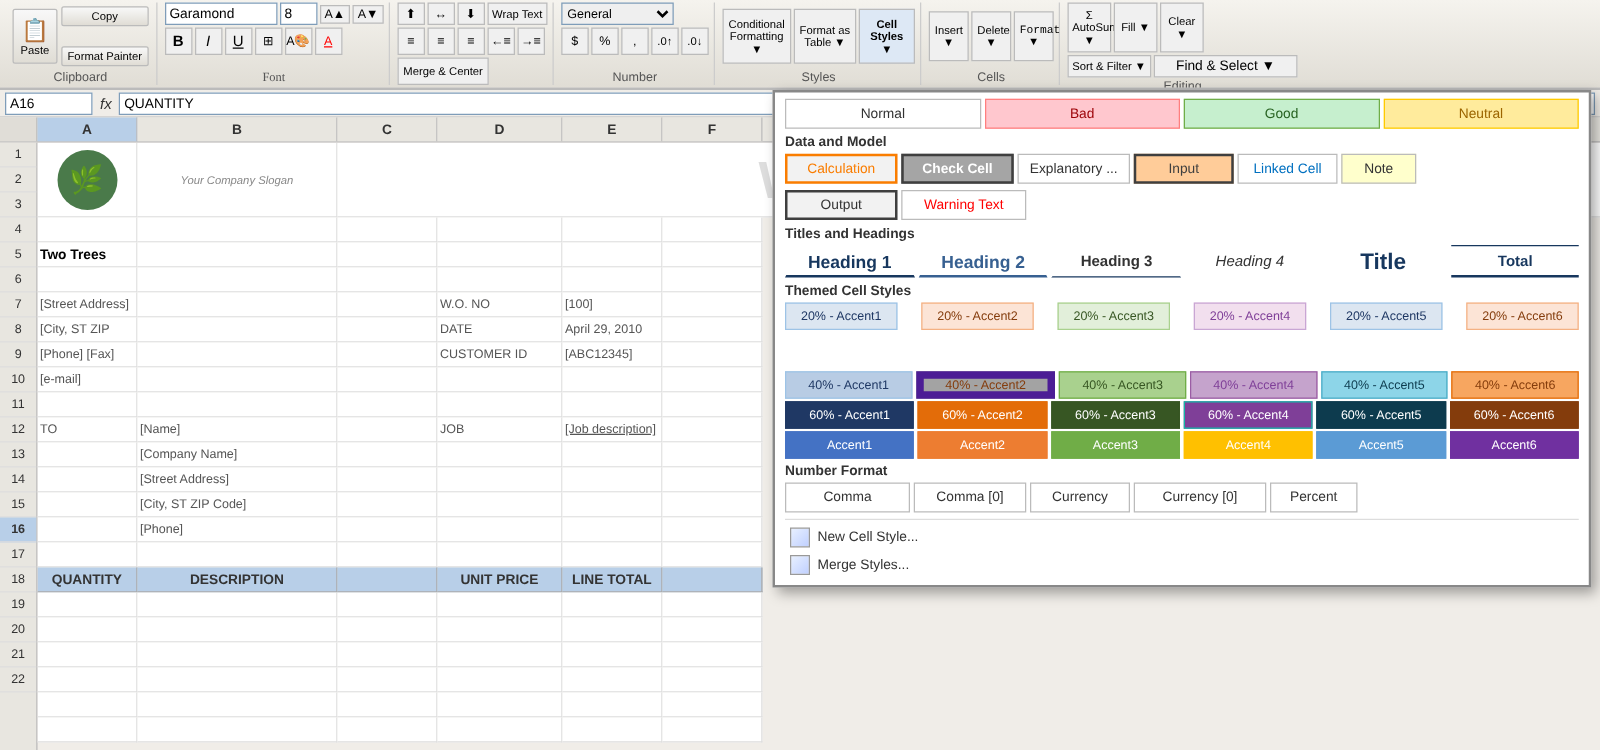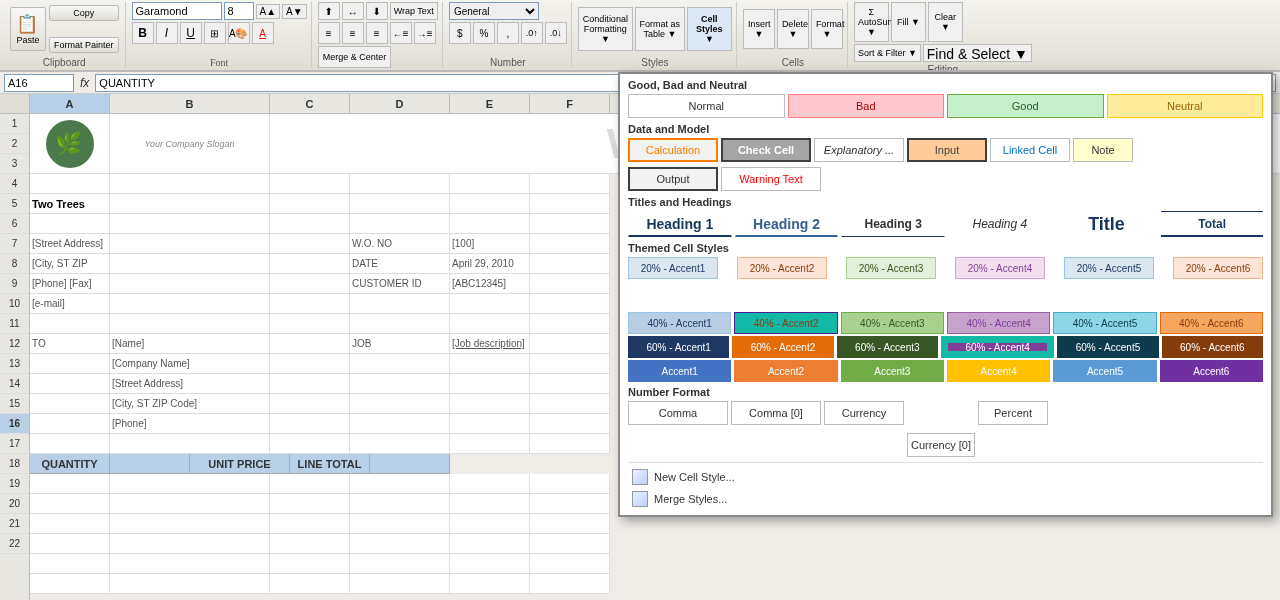--- a/index.html
+++ b/index.html
@@ -86,34 +86,34 @@
         <button style="border:1px solid #bbb; background:#f0f0f0; font-size:9px; padding:2px 3px; height:44px; cursor:pointer; width:50px; white-space:normal; text-align:center;">Format as Table ▼</button>
         <button style="border:1px solid #bbb; background:#dde8f5; font-size:9px; padding:2px 3px; height:44px; cursor:pointer; width:45px; white-space:normal; text-align:center; font-weight:bold;">Cell Styles ▼</button>
       </div>
       <div style="font-size:10px; color:#555; text-align:center; padding-top:2px;">Styles</div>
     </div>
 
     <div style="display:flex; flex-direction:column; border-right:1px solid #ccc; padding:0 4px; min-width:100px;">
       <div style="display:flex; gap:2px; flex:1; align-items:center;">
         <button style="border:1px solid #bbb; background:#f0f0f0; font-size:9px; padding:2px 4px; height:40px; cursor:pointer; width:32px; white-space:normal; text-align:center;">Insert ▼</button>
         <button style="border:1px solid #bbb; background:#f0f0f0; font-size:9px; padding:2px 4px; height:40px; cursor:pointer; width:32px; white-space:normal; text-align:center;">Delete ▼</button>
-        <button style="border:1px solid #bbb; background:#f0f0f0; font-size:9px; padding:2px 4px; height:40px; cursor:pointer; width:32px; white-space:normal; text-align:center;">Format ▼</button>
+        <button style="border:1px solid #bbb; background:#f0f0f0; font-size:9px; padding:2px 4px; height:40px; cursor:pointer; width:32px; white-space:normal; text-align:center;font-family:Liberation Mono, monospace;">Format ▼</button>
       </div>
       <div style="font-size:10px; color:#555; text-align:center; padding-top:2px;">Cells</div>
     </div>
 
     <div style="display:flex; flex-direction:column; padding:0 4px; min-width:120px;">
       <div style="display:flex; gap:2px; flex:1; align-items:center;">
         <button style="border:1px solid #bbb; background:#f0f0f0; font-size:9px; padding:2px 3px; height:40px; cursor:pointer; width:35px; white-space:normal; text-align:center;">Σ AutoSum ▼</button>
         <button style="border:1px solid #bbb; background:#f0f0f0; font-size:9px; padding:2px 3px; height:40px; cursor:pointer; width:35px; white-space:normal; text-align:center;">Fill ▼</button>
         <button style="border:1px solid #bbb; background:#f0f0f0; font-size:9px; padding:2px 3px; height:40px; cursor:pointer; width:35px; white-space:normal; text-align:center;">Clear ▼</button>
       </div>
       <div style="display:flex; gap:2px; align-items:center; margin-top:2px;">
         <button style="border:1px solid #bbb; background:#f0f0f0; font-size:9px; padding:1px 3px; height:18px; cursor:pointer; white-space:nowrap;">Sort &amp; Filter ▼</button>
-        <button style="border:1px solid #bbb; background:#f0f0f0; font-size:14px; padding:1px 3px; height:18px; cursor:pointer; white-space:nowrap;">Find &amp; Select ▼</button>
+        <button style="border:1px solid #bbb; background:#f0f0f0; font-size:11px; padding:1px 17px; height:18px; cursor:pointer; white-space:nowrap;">Find &amp; Select ▼</button>
       </div>
       <div style="font-size:10px; color:#555; text-align:center; padding-top:2px;">Editing</div>
     </div>
   </div>
 
   <div style="display:flex; align-items:center; background:#f0ede8; border-bottom:1px solid #ccc; height:22px; padding:0 4px; gap:4px;">
     <input type="text" style="width: 70px; height: 18px; font-size: 11px; border: 1px solid rgb(127, 157, 185); padding: 1px 3px;" value="A16">
     <div style="font-size:12px; font-style:italic; color:#333; padding:0 2px;">fx</div>
     <input type="text" style="flex: 1 1 0%; height: 18px; font-size: 11px; border: 1px solid rgb(127, 157, 185); padding: 1px 3px; background: white;" value="QUANTITY">
   </div>
@@ -288,20 +288,21 @@
         <div style="width:80px; border-right:1px solid #ddd; border-bottom:1px solid #ddd; background:white;"></div>
         <div style="width:160px; border-right:1px solid #ddd; border-bottom:1px solid #ddd; background:white;"></div>
         <div style="width:80px; border-right:1px solid #ddd; border-bottom:1px solid #ddd; background:white;"></div>
         <div style="width:100px; border-right:1px solid #ddd; border-bottom:1px solid #ddd; background:white;"></div>
         <div style="width:80px; border-right:1px solid #ddd; border-bottom:1px solid #ddd; background:white;"></div>
         <div style="width:80px; border-right:1px solid #ddd; border-bottom:1px solid #ddd; background:white;"></div>
       </div>
 
       <div style="display:flex; height:20px; position:absolute; top:340px; left:0; right:0;">
         <div style="width:80px; border-right:1px solid #aaa; border-bottom:1px solid #aaa; background:#b8cfe8; font-size:11px; font-weight:bold; text-align:center; line-height:20px; color:#333;">QUANTITY</div>
+        <div style="width:160px; border-right:1px solid #aaa; border-bottom:1px solid #aaa; background:#b8cfe8; font-size:11px; font-weight:bold; text-align:center; line-height:20px; color:#333;">DESCRIPTION</div>
         <div style="width:80px; border-right:1px solid #aaa; border-bottom:1px solid #aaa; background:#b8cfe8;"></div>
         <div style="width:100px; border-right:1px solid #aaa; border-bottom:1px solid #aaa; background:#b8cfe8; font-size:11px; font-weight:bold; text-align:center; line-height:20px; color:#333;">UNIT PRICE</div>
         <div style="width:80px; border-right:1px solid #aaa; border-bottom:1px solid #aaa; background:#b8cfe8; font-size:11px; font-weight:bold; text-align:center; line-height:20px; color:#333;">LINE TOTAL</div>
         <div style="width:80px; border-right:1px solid #aaa; border-bottom:1px solid #aaa; background:#b8cfe8;"></div>
       </div>
 
       <div style="display:flex; height:20px; position:absolute; top:360px; left:0; right:0;">
         <div style="width:80px; border-right:1px solid #ddd; border-bottom:1px solid #ddd; background:white;"></div>
         <div style="width:160px; border-right:1px solid #ddd; border-bottom:1px solid #ddd; background:white;"></div>
         <div style="width:80px; border-right:1px solid #ddd; border-bottom:1px solid #ddd; background:white;"></div>
@@ -347,33 +348,32 @@
         <div style="width:80px; border-right:1px solid #ddd; border-bottom:1px solid #ddd; background:white;"></div>
         <div style="width:100px; border-right:1px solid #ddd; border-bottom:1px solid #ddd; background:white;"></div>
         <div style="width:80px; border-right:1px solid #ddd; border-bottom:1px solid #ddd; background:white;"></div>
         <div style="width:80px; border-right:1px solid #ddd; border-bottom:1px solid #ddd; background:white;"></div>
       </div>
     </div>
   </div>
 
   <div style="position:absolute; top:72px; left:618px; width:655px; background:white; border:2px solid #888; box-shadow:4px 4px 10px rgba(0,0,0,0.35); z-index:100; padding:5px 8px;">
 
-    <div style="font-size:11px; font-weight:bold; color:#333; margin-bottom:3px;">Good, Bad and Neutral</div>
     <div style="display:flex; gap:3px; margin-bottom:5px;">
       <div style="flex:1; height:24px; border:1px solid #bbb; display:flex; align-items:center; justify-content:center; font-size:11px; cursor:pointer; background:white; color:#333;">Normal</div>
       <div style="flex:1; height:24px; border:1px solid #ff7f7f; display:flex; align-items:center; justify-content:center; font-size:11px; cursor:pointer; background:#ffc7ce; color:#9c0006;">Bad</div>
       <div style="flex:1; height:24px; border:1px solid #70ad47; display:flex; align-items:center; justify-content:center; font-size:11px; cursor:pointer; background:#c6efce; color:#276221;">Good</div>
       <div style="flex:1; height:24px; border:1px solid #ffca00; display:flex; align-items:center; justify-content:center; font-size:11px; cursor:pointer; background:#ffeb9c; color:#9c6500;">Neutral</div>
     </div>
 
     <div style="font-size:11px; font-weight:bold; color:#333; margin-bottom:3px;">Data and Model</div>
     <div style="display:flex; gap:3px; margin-bottom:5px; flex-wrap:wrap;">
       <div style="width:90px; height:24px; border:2px solid #fa7d00; display:flex; align-items:center; justify-content:center; font-size:11px; cursor:pointer; background:#f2f2f2; color:#fa7d00;">Calculation</div>
       <div style="width:90px; height:24px; border:2px solid #3f3f3f; display:flex; align-items:center; justify-content:center; font-size:11px; cursor:pointer; background:#a5a5a5; color:white; font-weight:bold;">Check Cell</div>
-      <div style="width:90px; height:24px; border:1px solid #bbb; display:flex; align-items:center; justify-content:center; font-size:11px; cursor:pointer; background:white; color:#333; font-style:italic;">Explanatory ...</div>
+      <div style="width:90px; height:24px; border:1px solid #bbb; display:flex; align-items:center; justify-content:center; font-size:11px; cursor:pointer; background:white; color:#333; ">Explanatory ...</div>
       <div style="width:80px; height:24px; border:2px solid #3f3f3f; display:flex; align-items:center; justify-content:center; font-size:11px; cursor:pointer; background:#ffcc99; color:#3f3f3f;">Input</div>
       <div style="width:80px; height:24px; border:1px solid #bbb; display:flex; align-items:center; justify-content:center; font-size:11px; cursor:pointer; background:white; color:#0070c0;">Linked Cell</div>
       <div style="width:60px; height:24px; border:1px solid #bbb; display:flex; align-items:center; justify-content:center; font-size:11px; cursor:pointer; background:#ffffcc; color:#333;">Note</div>
     </div>
     <div style="display:flex; gap:3px; margin-bottom:5px;">
       <div style="width:90px; height:24px; border:2px solid #3f3f3f; display:flex; align-items:center; justify-content:center; font-size:11px; cursor:pointer; background:#f2f2f2; color:#333;">Output</div>
       <div style="width:100px; height:24px; border:1px solid #bbb; display:flex; align-items:center; justify-content:center; font-size:11px; cursor:pointer; background:white; color:#ff0000;">Warning Text</div>
     </div>
 
     <div style="font-size:11px; font-weight:bold; color:#333; margin-bottom:3px;">Titles and Headings</div>
@@ -392,51 +392,51 @@
       <div style="flex:1; height:22px; border:1px solid #9dc3e6; background:#dce6f1; color:#1f3864; font-size:10px; display:flex; align-items:center; justify-content:center; cursor:pointer;">20% - Accent1</div>
       <div style="flex:1; height:22px; border:1px solid #f4b183; background:#fce4d6; color:#843c0c; font-size:10px; display:flex; align-items:center; justify-content:center; cursor:pointer;">20% - Accent2</div>
       <div style="flex:1; height:22px; border:1px solid #a9d18e; background:#e2efda; color:#375623; font-size:10px; display:flex; align-items:center; justify-content:center; cursor:pointer;">20% - Accent3</div>
       <div style="flex:1; height:22px; border:1px solid #c9a6d4; background:#f2dfee; color:#7f3f98; font-size:10px; display:flex; align-items:center; justify-content:center; cursor:pointer;">20% - Accent4</div>
       <div style="flex:1; height:22px; border:1px solid #9dc3e6; background:#dce6f1; color:#1f3864; font-size:10px; display:flex; align-items:center; justify-content:center; cursor:pointer;">20% - Accent5</div>
       <div style="flex:1; height:22px; border:1px solid #f4b183; background:#fce4d6; color:#843c0c; font-size:10px; display:flex; align-items:center; justify-content:center; cursor:pointer;">20% - Accent6</div>
     </div>
 
     <div style="display:flex; gap:3px; margin-bottom:2px;margin-top:33px;">
       <div style="flex:1; height:22px; border:1px solid #9dc3e6; background:#b8cce4; color:#1f3864; font-size:10px; display:flex; align-items:center; justify-content:center; cursor:pointer;">40% - Accent1</div>
-      <div style="flex:1; height:22px; border:1px solid #4c1d95; background:#14b8a6; color:#843c0c; font-size:10px; display:flex; align-items:center; justify-content:center; cursor:pointer;text-align:center;">40% - Accent2</div>
+      <div style="flex:1; height:22px; border:6px solid #4c1d95; background:#a3a3a3; color:#843c0c; font-size:10px; display:flex; align-items:center; justify-content:center; cursor:pointer;text-align:center;">40% - Accent2</div>
       <div style="flex:1; height:22px; border:1px solid #70ad47; background:#a9d18e; color:#375623; font-size:10px; display:flex; align-items:center; justify-content:center; cursor:pointer;">40% - Accent3</div>
       <div style="flex:1; height:22px; border:1px solid #9b5da4; background:#c5a3cc; color:#7f3f98; font-size:10px; display:flex; align-items:center; justify-content:center; cursor:pointer;">40% - Accent4</div>
       <div style="flex:1; height:22px; border:1px solid #4bacc6; background:#8dd5e8; color:#0d3b4e; font-size:10px; display:flex; align-items:center; justify-content:center; cursor:pointer;">40% - Accent5</div>
       <div style="flex:1; height:22px; border:1px solid #e36c09; background:#f7a660; color:#843c0c; font-size:10px; display:flex; align-items:center; justify-content:center; cursor:pointer;">40% - Accent6</div>
     </div>
 
     <div style="display:flex; gap:3px; margin-bottom:2px;">
       <div style="flex:1; height:22px; border:1px solid #1f3864; background:#1f3864; color:white; font-size:10px; display:flex; align-items:center; justify-content:center; cursor:pointer;">60% - Accent1</div>
       <div style="flex:1; height:22px; border:1px solid #e36c09; background:#e36c09; color:white; font-size:10px; display:flex; align-items:center; justify-content:center; cursor:pointer;">60% - Accent2</div>
       <div style="flex:1; height:22px; border:1px solid #375623; background:#375623; color:white; font-size:10px; display:flex; align-items:center; justify-content:center; cursor:pointer;">60% - Accent3</div>
-      <div style="flex:1; height:22px; border:7px solid #14b8a6; background:#7f3f98; color:white; font-size:10px; display:flex; align-items:center; justify-content:center; cursor:pointer;">60% - Accent4</div>
+      <div style="flex:1; height:22px; border:1px solid #14b8a6; background:#7f3f98; color:white; font-size:10px; display:flex; align-items:center; justify-content:center; cursor:pointer;">60% - Accent4</div>
       <div style="flex:1; height:22px; border:1px solid #0d3b4e; background:#0d3b4e; color:white; font-size:10px; display:flex; align-items:center; justify-content:center; cursor:pointer;">60% - Accent5</div>
       <div style="flex:1; height:22px; border:1px solid #843c0c; background:#843c0c; color:white; font-size:10px; display:flex; align-items:center; justify-content:center; cursor:pointer;">60% - Accent6</div>
     </div>
 
     <div style="display:flex; gap:3px; margin-bottom:4px;">
       <div style="flex:1; height:22px; border:1px solid #4472c4; background:#4472c4; color:white; font-size:10px; display:flex; align-items:center; justify-content:center; cursor:pointer;">Accent1</div>
       <div style="flex:1; height:22px; border:1px solid #ed7d31; background:#ed7d31; color:white; font-size:10px; display:flex; align-items:center; justify-content:center; cursor:pointer;">Accent2</div>
       <div style="flex:1; height:22px; border:1px solid #70ad47; background:#70ad47; color:white; font-size:10px; display:flex; align-items:center; justify-content:center; cursor:pointer;">Accent3</div>
       <div style="flex:1; height:22px; border:1px solid #ffc000; background:#ffc000; color:white; font-size:10px; display:flex; align-items:center; justify-content:center; cursor:pointer;">Accent4</div>
       <div style="flex:1; height:22px; border:1px solid #5b9bd5; background:#5b9bd5; color:white; font-size:10px; display:flex; align-items:center; justify-content:center; cursor:pointer;">Accent5</div>
       <div style="flex:1; height:22px; border:1px solid #7030a0; background:#7030a0; color:white; font-size:10px; display:flex; align-items:center; justify-content:center; cursor:pointer;">Accent6</div>
     </div>
 
     <div style="font-size:11px; font-weight:bold; color:#333; margin-bottom:3px;">Number Format</div>
     <div style="display:flex; gap:3px; margin-bottom:5px;">
       <div style="width:100px; height:24px; border:1px solid #bbb; background:white; color:#333; font-size:11px; display:flex; align-items:center; justify-content:center; cursor:pointer;">Comma</div>
       <div style="width:90px; height:24px; border:1px solid #bbb; background:white; color:#333; font-size:11px; display:flex; align-items:center; justify-content:center; cursor:pointer;">Comma [0]</div>
       <div style="width:80px; height:24px; border:1px solid #bbb; background:white; color:#333; font-size:11px; display:flex; align-items:center; justify-content:center; cursor:pointer;">Currency</div>
-      <div style="width:68px; height:24px; border:1px solid #bbb; background:white; color:#333; font-size:11px; display:flex; align-items:center; justify-content:center; cursor:pointer;margin-top:32px;">Currency [0]</div>
+      <div style="width:106px; height:24px; border:1px solid #bbb; background:white; color:#333; font-size:11px; display:flex; align-items:center; justify-content:center; cursor:pointer;">Currency [0]</div>
       <div style="width:70px; height:24px; border:1px solid #bbb; background:white; color:#333; font-size:11px; display:flex; align-items:center; justify-content:center; cursor:pointer;">Percent</div>
     </div>
 
     <div style="height:1px; background:#ddd; margin:3px 0;"></div>
 
     <div style="display:flex; align-items:center; padding:3px 4px; cursor:pointer; gap:6px; font-size:11px; color:#333;">
       <div style="width:16px; height:16px; border:1px solid #999; background:linear-gradient(135deg, #e8f0ff, #c0d0ff); display:inline-block; flex-shrink:0;"></div>
       <span>New Cell Style...</span>
     </div>
     <div style="display:flex; align-items:center; padding:3px 4px; cursor:pointer; gap:6px; font-size:11px; color:#333;">

